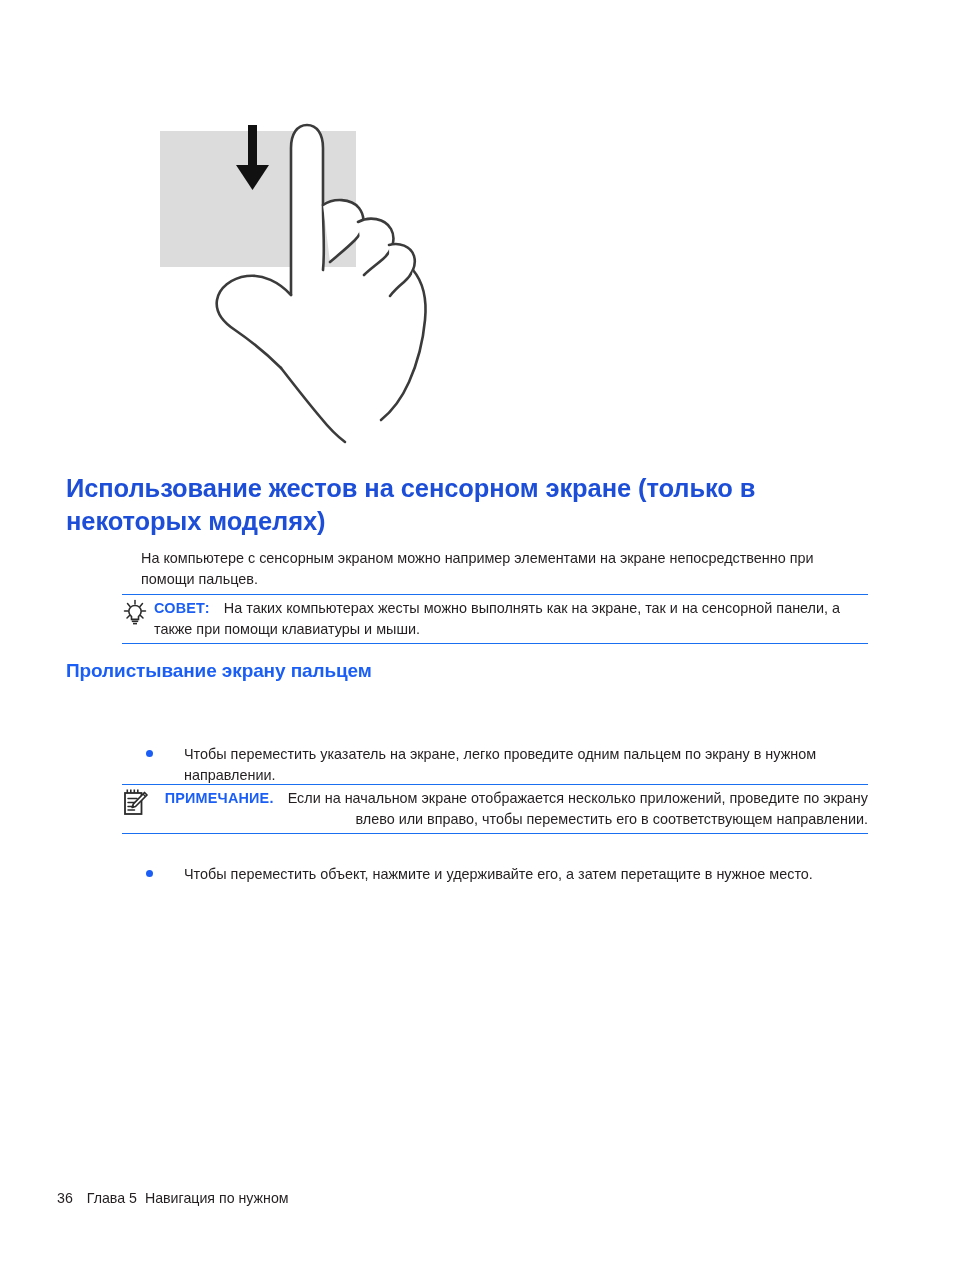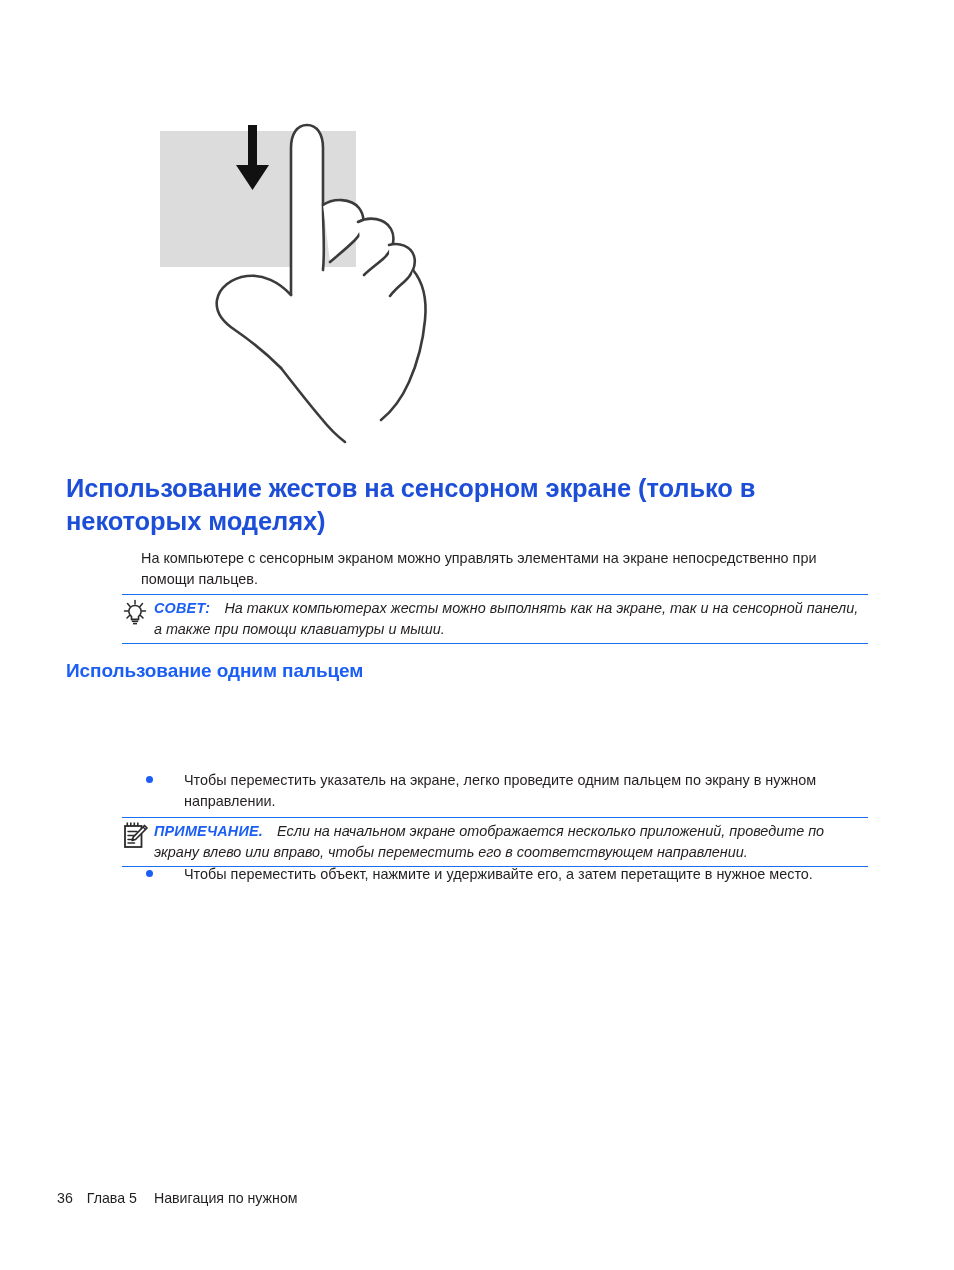--- a/index.html
+++ b/index.html
@@ -82,30 +82,29 @@
     top: 6px;
     width: 7px;
     height: 7px;
     border-radius: 50%;
     background: #1a5ef5;
   }
   .bullet-row .btext {
     display: block;
     margin-left: 38px;
   }
-  .b1 { left: 146px; top: 744px; width: 725px; margin-top: 26px; }
+  .b1 { left: 146px; top: 744px; width: 725px; }
   .b2 { left: 146px; top: 864px; width: 725px; }
 
   
   .admon {
     position: absolute;
     border-top: 1.6px solid #1a6ff0;
     border-bottom: 1.6px solid #1a6ff0;
     box-sizing: border-box;
-    font-style: italic;
   }
   .admon .icon {
     position: absolute;
     left: 0px;
     top: 4px;
     width: 26px;
     height: 28px;
   }
   .admon .icon svg { display: block; }
   .admon .body {
@@ -117,34 +116,34 @@
     color: #231f20;
   }
   .admon .label {
     color: #1a5ef5;
     font-weight: bold;
     letter-spacing: 0.2px;
   }
   .admon .gap { display: inline-block; width: 14px; }
 
   .tip-block  { left: 122px; top: 594px; width: 746px; }
-  .note-block { left: 122px; top: 817px; width: 746px; }
+  .note-block { left: 122px; top: 784px; width: 746px; text-align: right; }
 
   
   .footer {
     position: absolute;
     left: 57px;
     top: 1188px;
     font-size: 14.2px;
     line-height: 20px;
     color: #231f20;
     white-space: nowrap;
   }
   .footer .pg { margin-right: 14px; }
-  .footer .ch { margin-right: 17px; }
+  .footer .ch { margin-right: 8px; }
 </style>
 </head>
 <body>
 
 <div class="page">
 
   <div class="figure">
     <svg viewBox="0 0 300 340" xmlns="http://www.w3.org/2000/svg">
 
       <rect x="5" y="21" width="196" height="136" fill="#dcdcdc"></rect>
@@ -174,21 +173,21 @@
         <path d="M136 185 C124 172 108 164 92 166 C76 168 64 178 62 190
                  C60 202 68 212 80 220 C96 231 112 244 126 258"></path>
 
         <path d="M126 258 C140 276 154 294 166 308 C174 318 182 326 190 332"></path>
       </g>
     </svg>
   </div>
 
   <div class="h1">Использование жестов на сенсорном экране (только в некоторых моделях)</div>
 
-  <div class="para p-intro">На компьютере с сенсорным экраном можно управлять элементами на экране непосредственно при помощи пальцев.</div>
+  <div class="para p-intro">На компьютере с сенсорным экраном можно например элементами на экране непосредственно при помощи пальцев.</div>
 
   <div class="admon tip-block">
     <span class="icon">
       <svg width="26" height="28" viewBox="0 0 26 28" xmlns="http://www.w3.org/2000/svg">
         <g stroke="#2b2b2b" stroke-width="1.5" stroke-linecap="round" fill="none">
           <line x1="13" y1="1.5" x2="13" y2="5"></line>
           <line x1="5.5" y1="4.5" x2="8" y2="7.5"></line>
           <line x1="20.5" y1="4.5" x2="18" y2="7.5"></line>
           <line x1="2.5" y1="12" x2="6" y2="12"></line>
           <line x1="23.5" y1="12" x2="20" y2="12"></line>
@@ -200,21 +199,21 @@
                  C19.2 9.1 16.6 6.5 13 6.5 Z" fill="#ffffff" stroke="#2b2b2b" stroke-width="1.6"></path>
         <line x1="9.8" y1="22.3" x2="16.2" y2="22.3" stroke="#2b2b2b" stroke-width="1.6"></line>
         <line x1="11" y1="24.6" x2="15" y2="24.6" stroke="#2b2b2b" stroke-width="1.6"></line>
       </svg>
     </span>
     <div class="body">
       <span class="label">СОВЕТ:</span><span class="gap"></span><span>На таких компьютерах жесты можно выполнять как на экране, так и на сенсорной панели, а также при помощи клавиатуры и мыши.</span>
     </div>
   </div>
 
-  <div class="h2">Использование одним пальцем</div>
+  <div class="h2">Пролистывание экрану пальцем</div>
 
 
   <div class="bullet-row b1">
     <span class="dot"></span>
     <span class="btext">Чтобы переместить указатель на экране, легко проведите одним пальцем по экрану в нужном направлении.</span>
   </div>
 
   <div class="admon note-block">
     <span class="icon">
       <svg width="26" height="28" viewBox="0 0 26 28" xmlns="http://www.w3.org/2000/svg">

